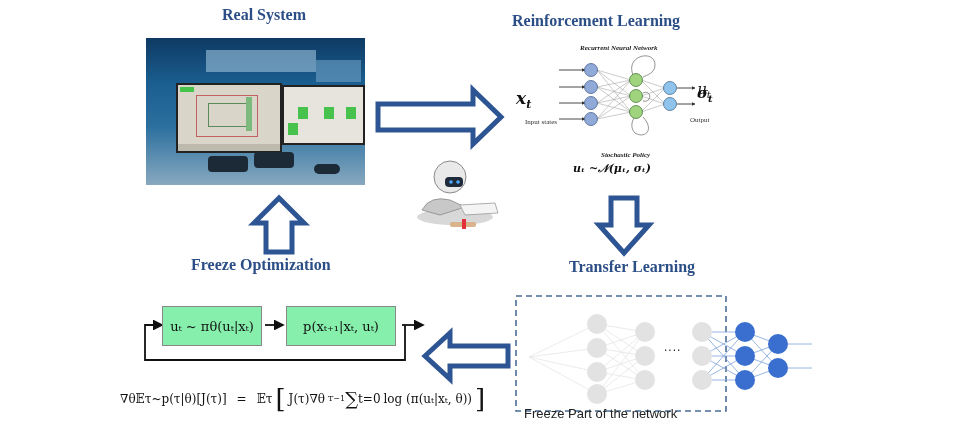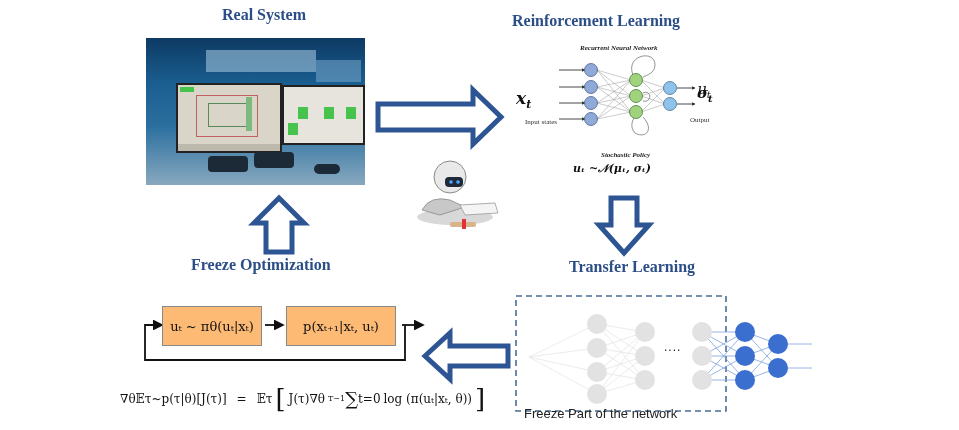--- a/index.html
+++ b/index.html
@@ -3,21 +3,21 @@
 <meta charset="utf-8">
 <style>
   html, body { margin:0; padding:0; background:#ffffff; }
   body { width:959px; height:430px; position:relative; overflow:hidden; font-family:"Liberation Serif", serif; }
   .title { position:absolute; font-family:"Liberation Serif", serif; font-weight:bold; color:#2b4e86; font-size:16px; white-space:nowrap; }
   .abs { position:absolute; }
   .sans { font-family:"Liberation Sans", sans-serif; }
   .small-italic { font-family:"Liberation Serif", serif; font-style:italic; font-weight:bold; font-size:7px; color:#222; }
   .small { font-family:"Liberation Serif", serif; font-size:7px; color:#333; }
   .math { font-family:"DejaVu Serif", serif; color:#111; }
-  .box { position:absolute; border:1px solid #888; background:#fdba74; display:flex; align-items:center; justify-content:center; font-family:"DejaVu Serif", serif; font-size:13px; color:#111; }
+  .box { position:absolute; border:1px solid #888; background:#86efac; display:flex; align-items:center; justify-content:center; font-family:"DejaVu Serif", serif; font-size:13px; color:#111; }
   svg { position:absolute; overflow:visible; }
 </style>
 </head>
 <body>
 
 <div class="title" style="left:222px; top:6px;">Real System</div>
 <div class="title" style="left:512px; top:12px;">Reinforcement Learning</div>
 <div class="title" style="left:191px; top:256px;">Freeze Optimization</div>
 <div class="title" style="left:544px; top:258px;margin-left:25px;">Transfer Learning</div>
 

